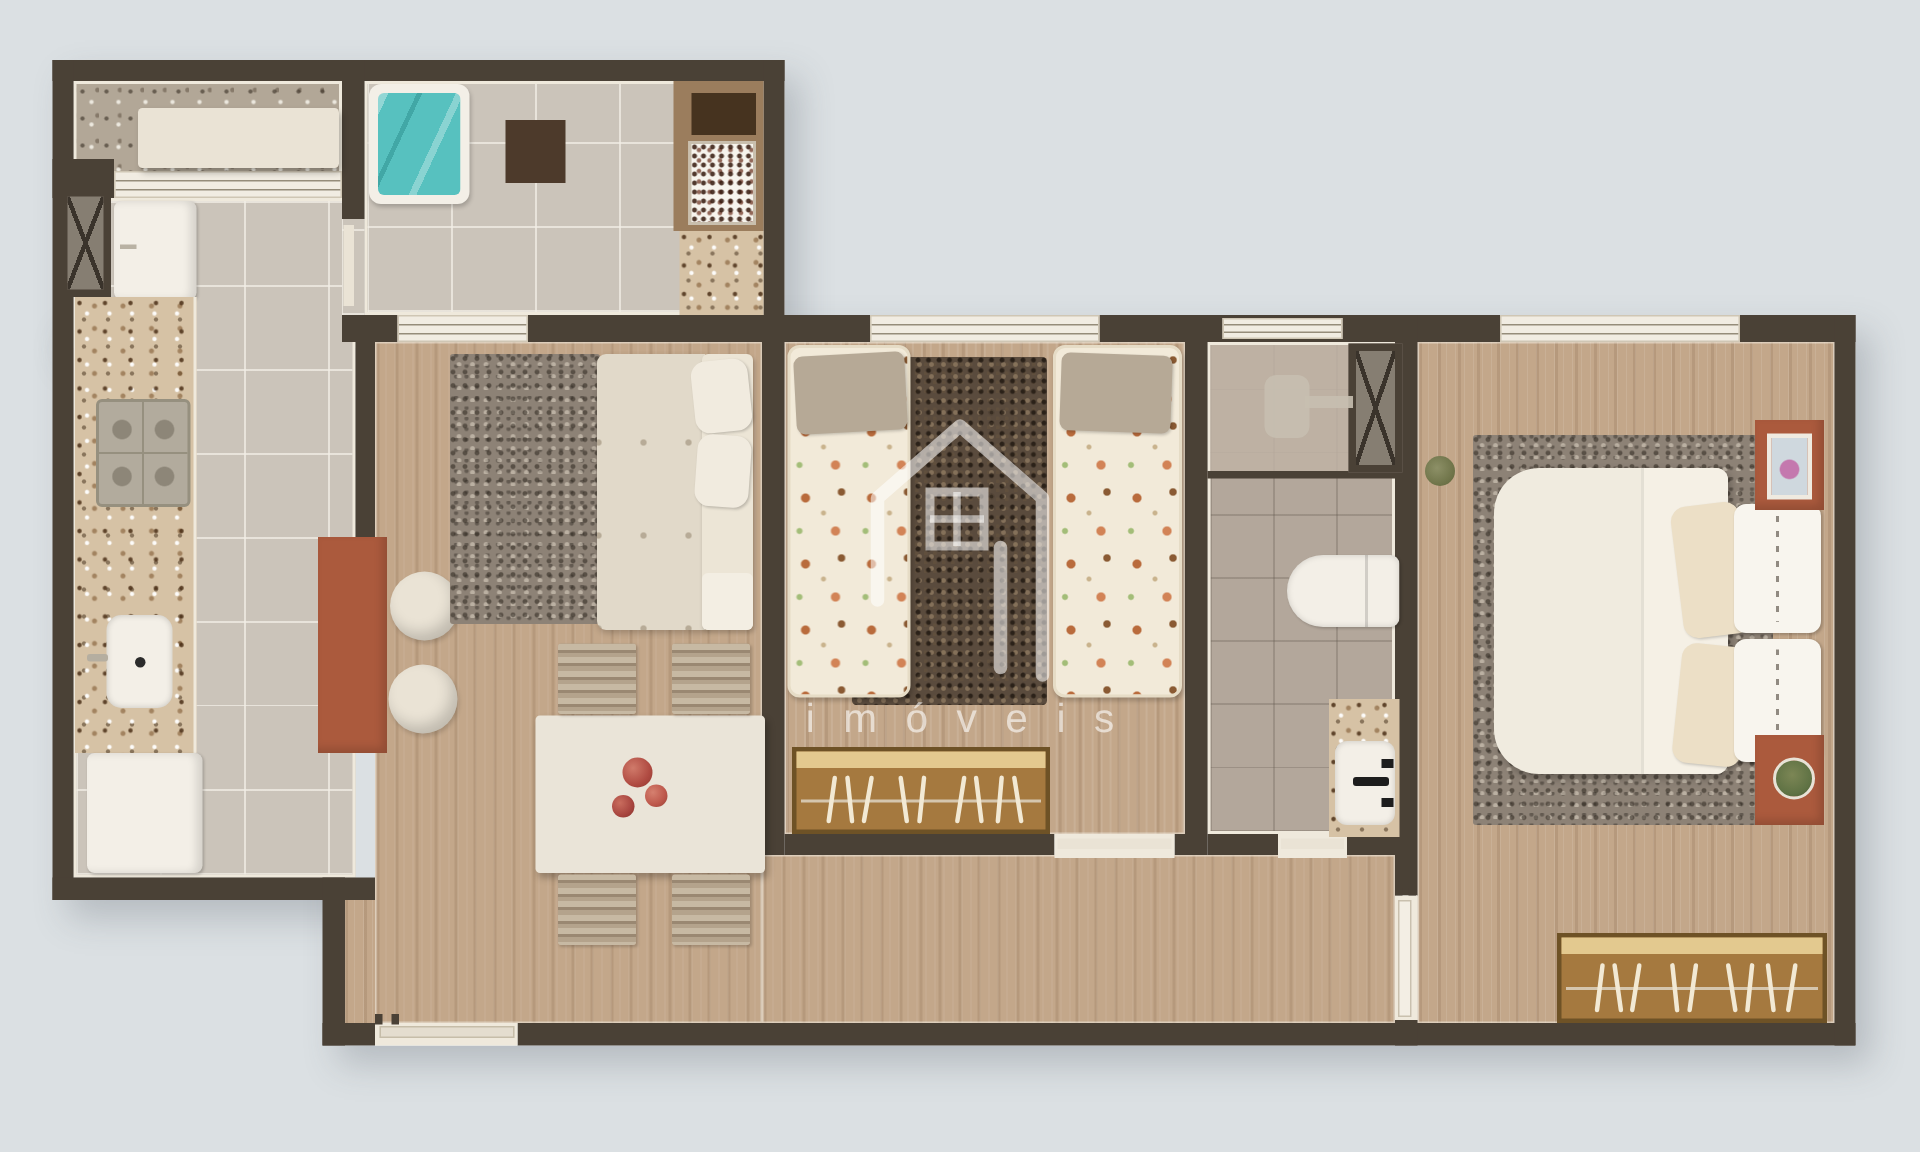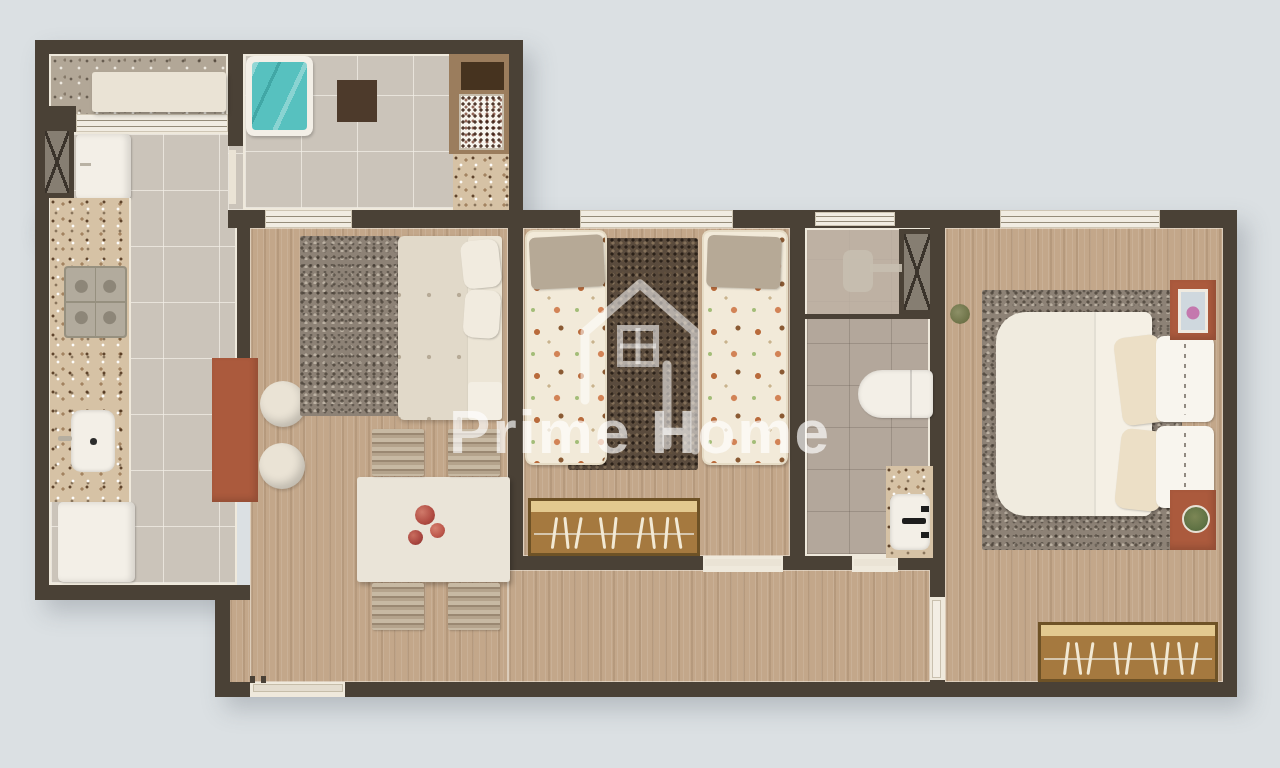--- a/index.html
+++ b/index.html
@@ -252,16 +252,16 @@
       <g fill="none" stroke="#ffffff" stroke-opacity="0.55" stroke-width="9" stroke-linejoin="round" stroke-linecap="round">
         <polyline points="27,132 27,64 82,16 137,64 137,182"></polyline>
         <line x1="109" y1="97" x2="109" y2="177"></line>
       </g>
       <g fill="none" stroke="#ffffff" stroke-opacity="0.55">
         <rect x="62" y="60" width="36" height="36" stroke-width="6"></rect>
         <line x1="80" y1="60" x2="80" y2="96" stroke-width="5"></line>
         <line x1="62" y1="78" x2="98" y2="78" stroke-width="5"></line>
       </g>
     </svg>
-    <div class="wm-text">Prime Home</div>
+    <div class="wm-tag">imóveis</div>
   </div>
 
 </div>
 
 </body></html>

